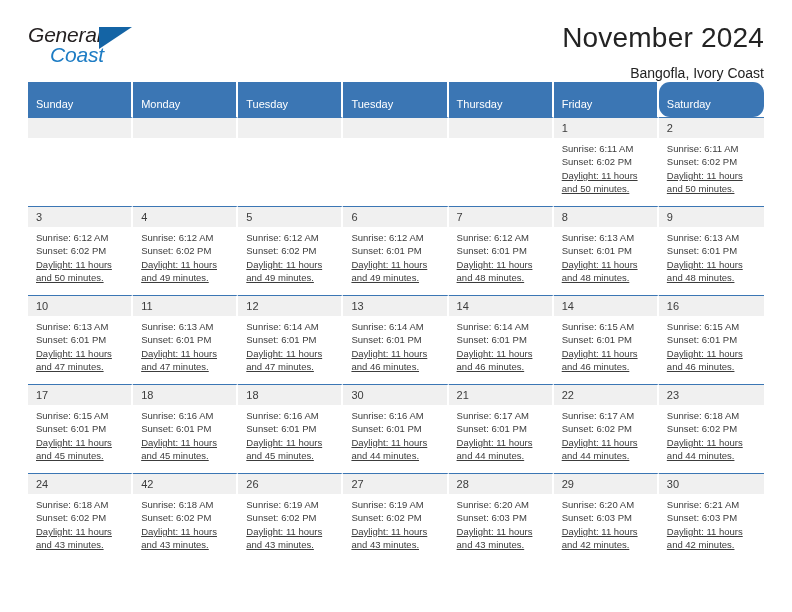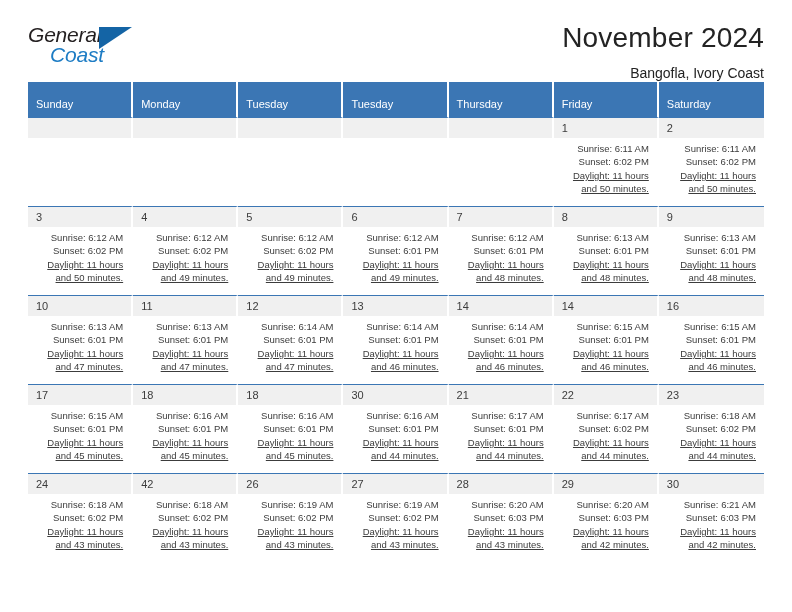--- a/index.html
+++ b/index.html
@@ -94,21 +94,21 @@
   .calendar th {
     background: #3b76b4;
     color: #ffffff;
     font-size: 11px;
     font-weight: normal;
     text-align: left;
     padding: 15px 8px 6px 8px;
     border-right: 2px solid #ffffff;
     height: 14px;
   }
-  .calendar th:last-child { border-right: none; }
+  .calendar th:last-child { border-right: none; border-radius: 11px; }
 
   .calendar td {
     vertical-align: top;
     padding: 0;
     border-right: 2px solid #ffffff;
     border-top: 1px solid #3b76b4;
     height: 88px;
     background: #ffffff;
   }
   .calendar td:last-child { border-right: none; }
@@ -122,21 +122,20 @@
     min-height: 12px;
   }
   .daynum.empty {
     color: transparent;
   }
   .cellbody {
     padding: 4px 8px 0 8px;
     font-size: 9.5px;
     line-height: 13.4px;
     color: #3c3c3c;
-    text-align: right;
   }
   .cellbody div { white-space: nowrap; }
   .cellbody .wrap { white-space: normal; text-decoration: underline; }
 </style>
 </head>
 <body>
 
 <div class="page">
 
   <div class="top-bar">

